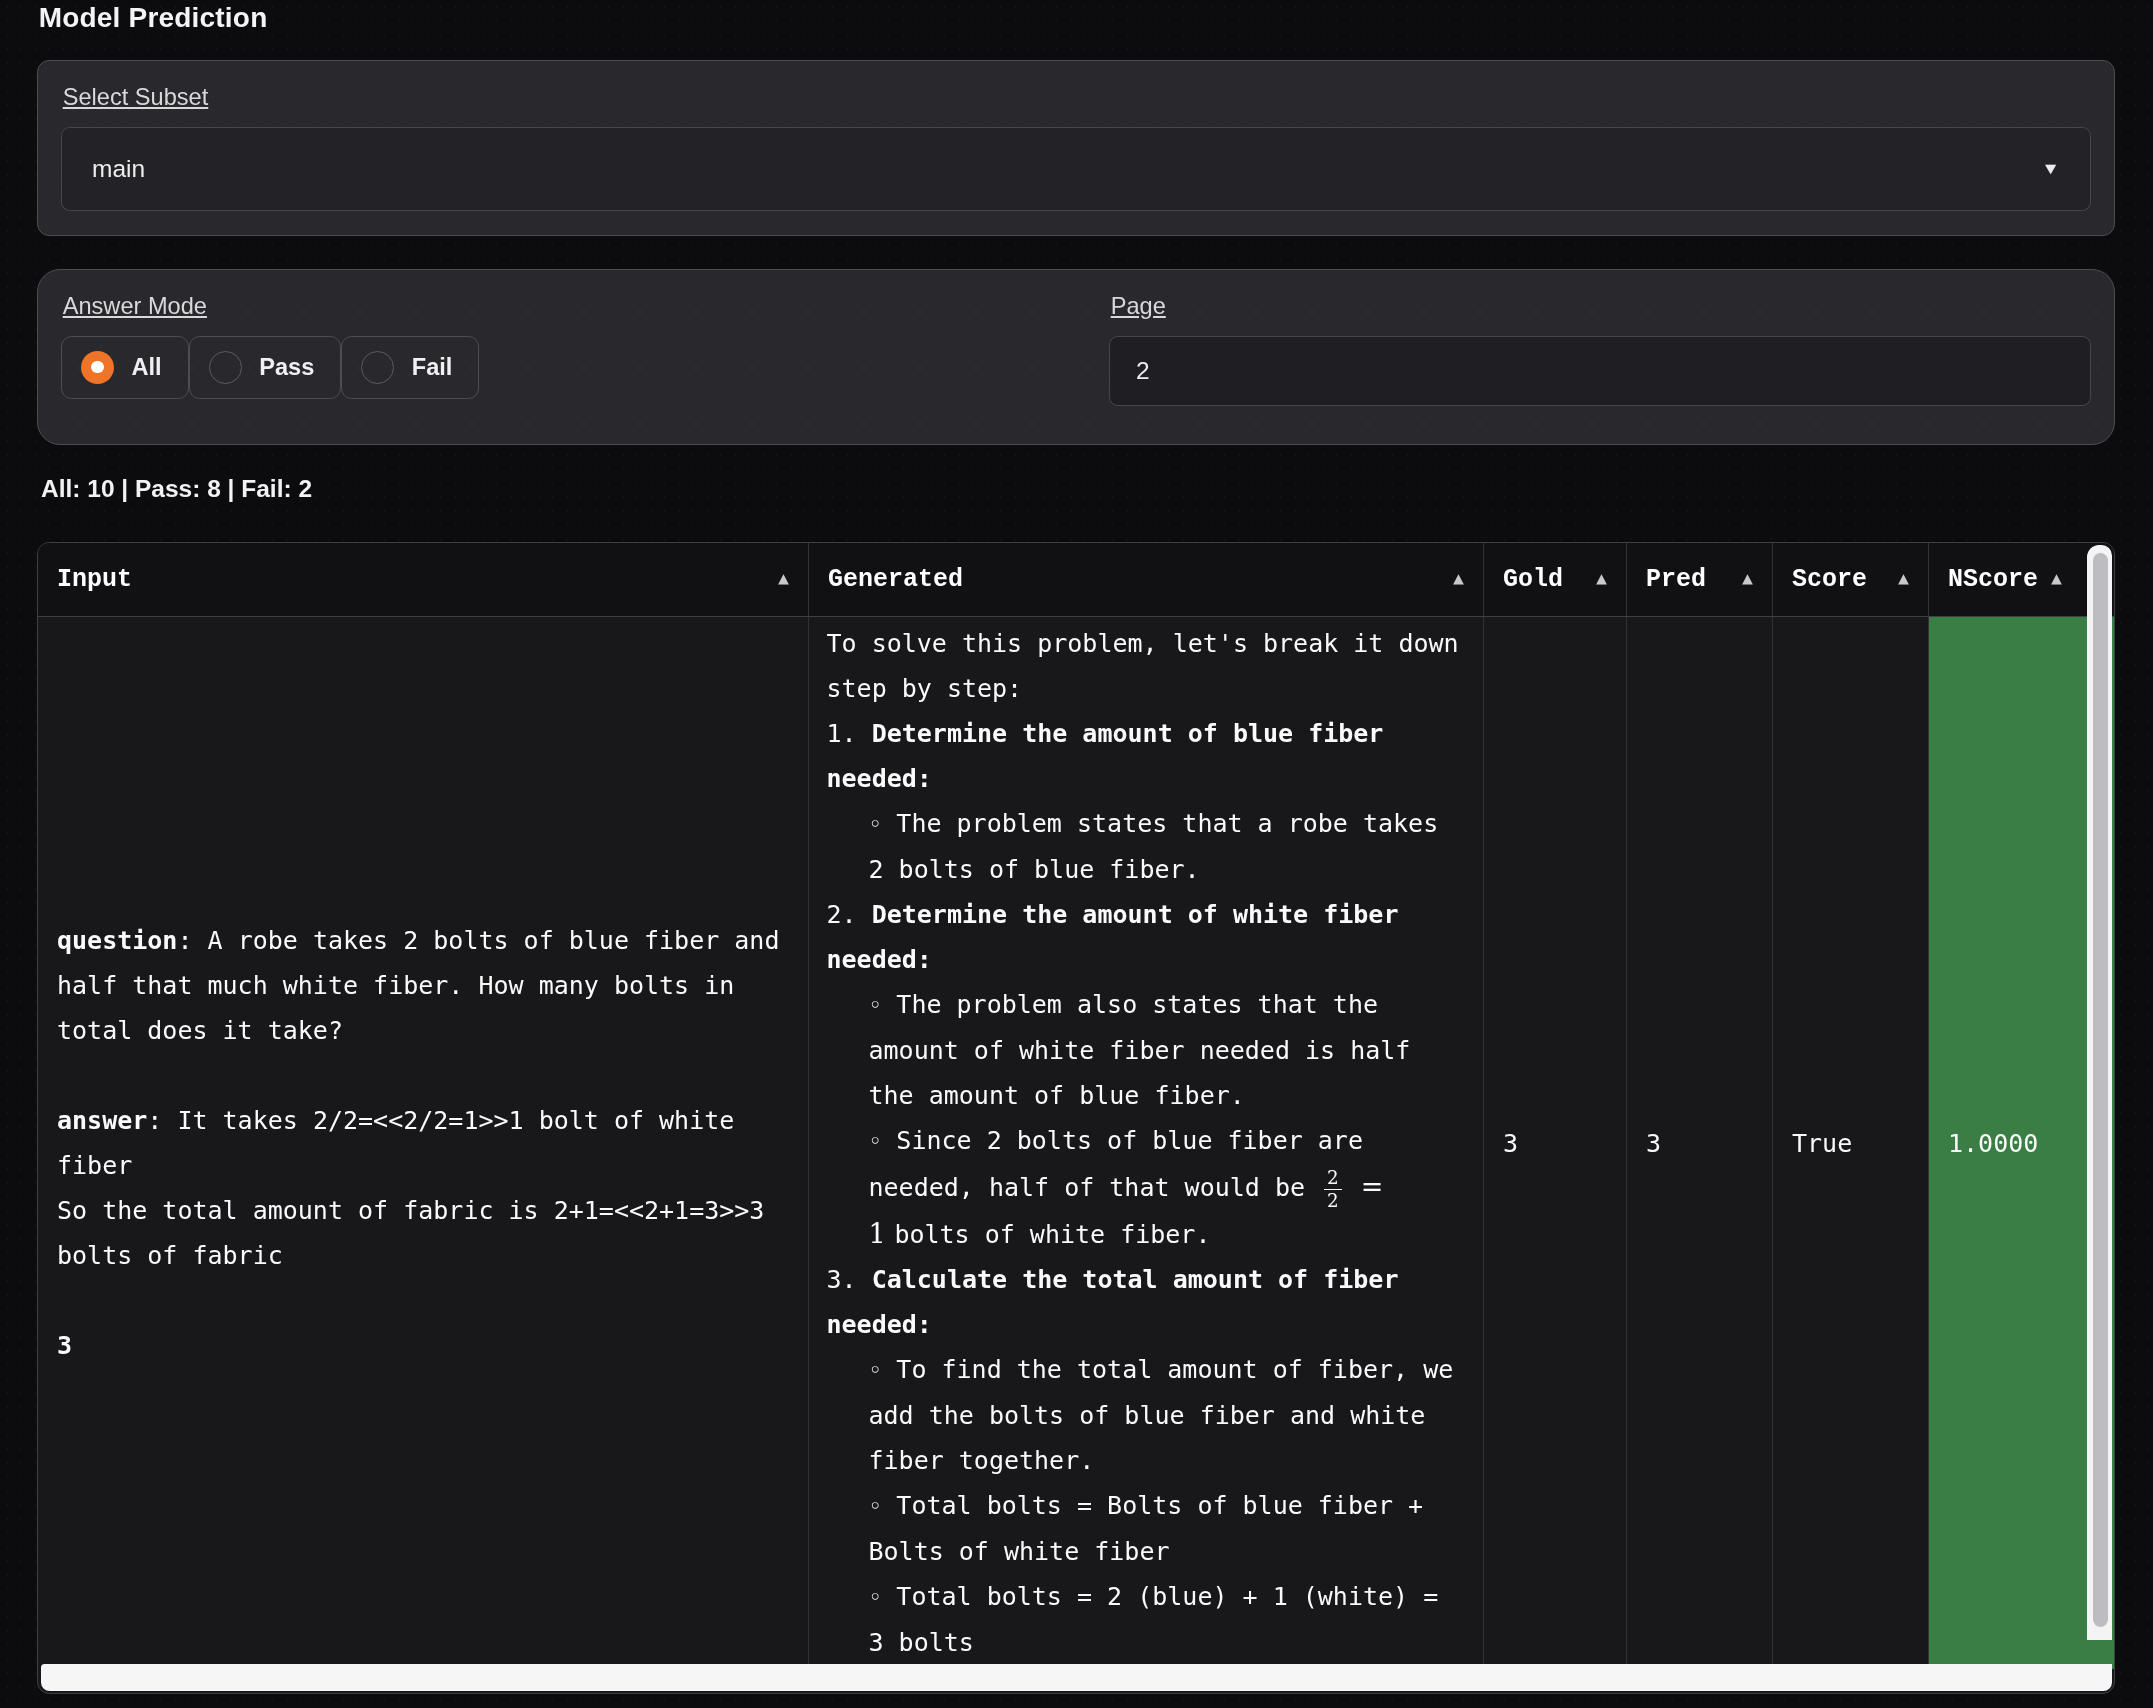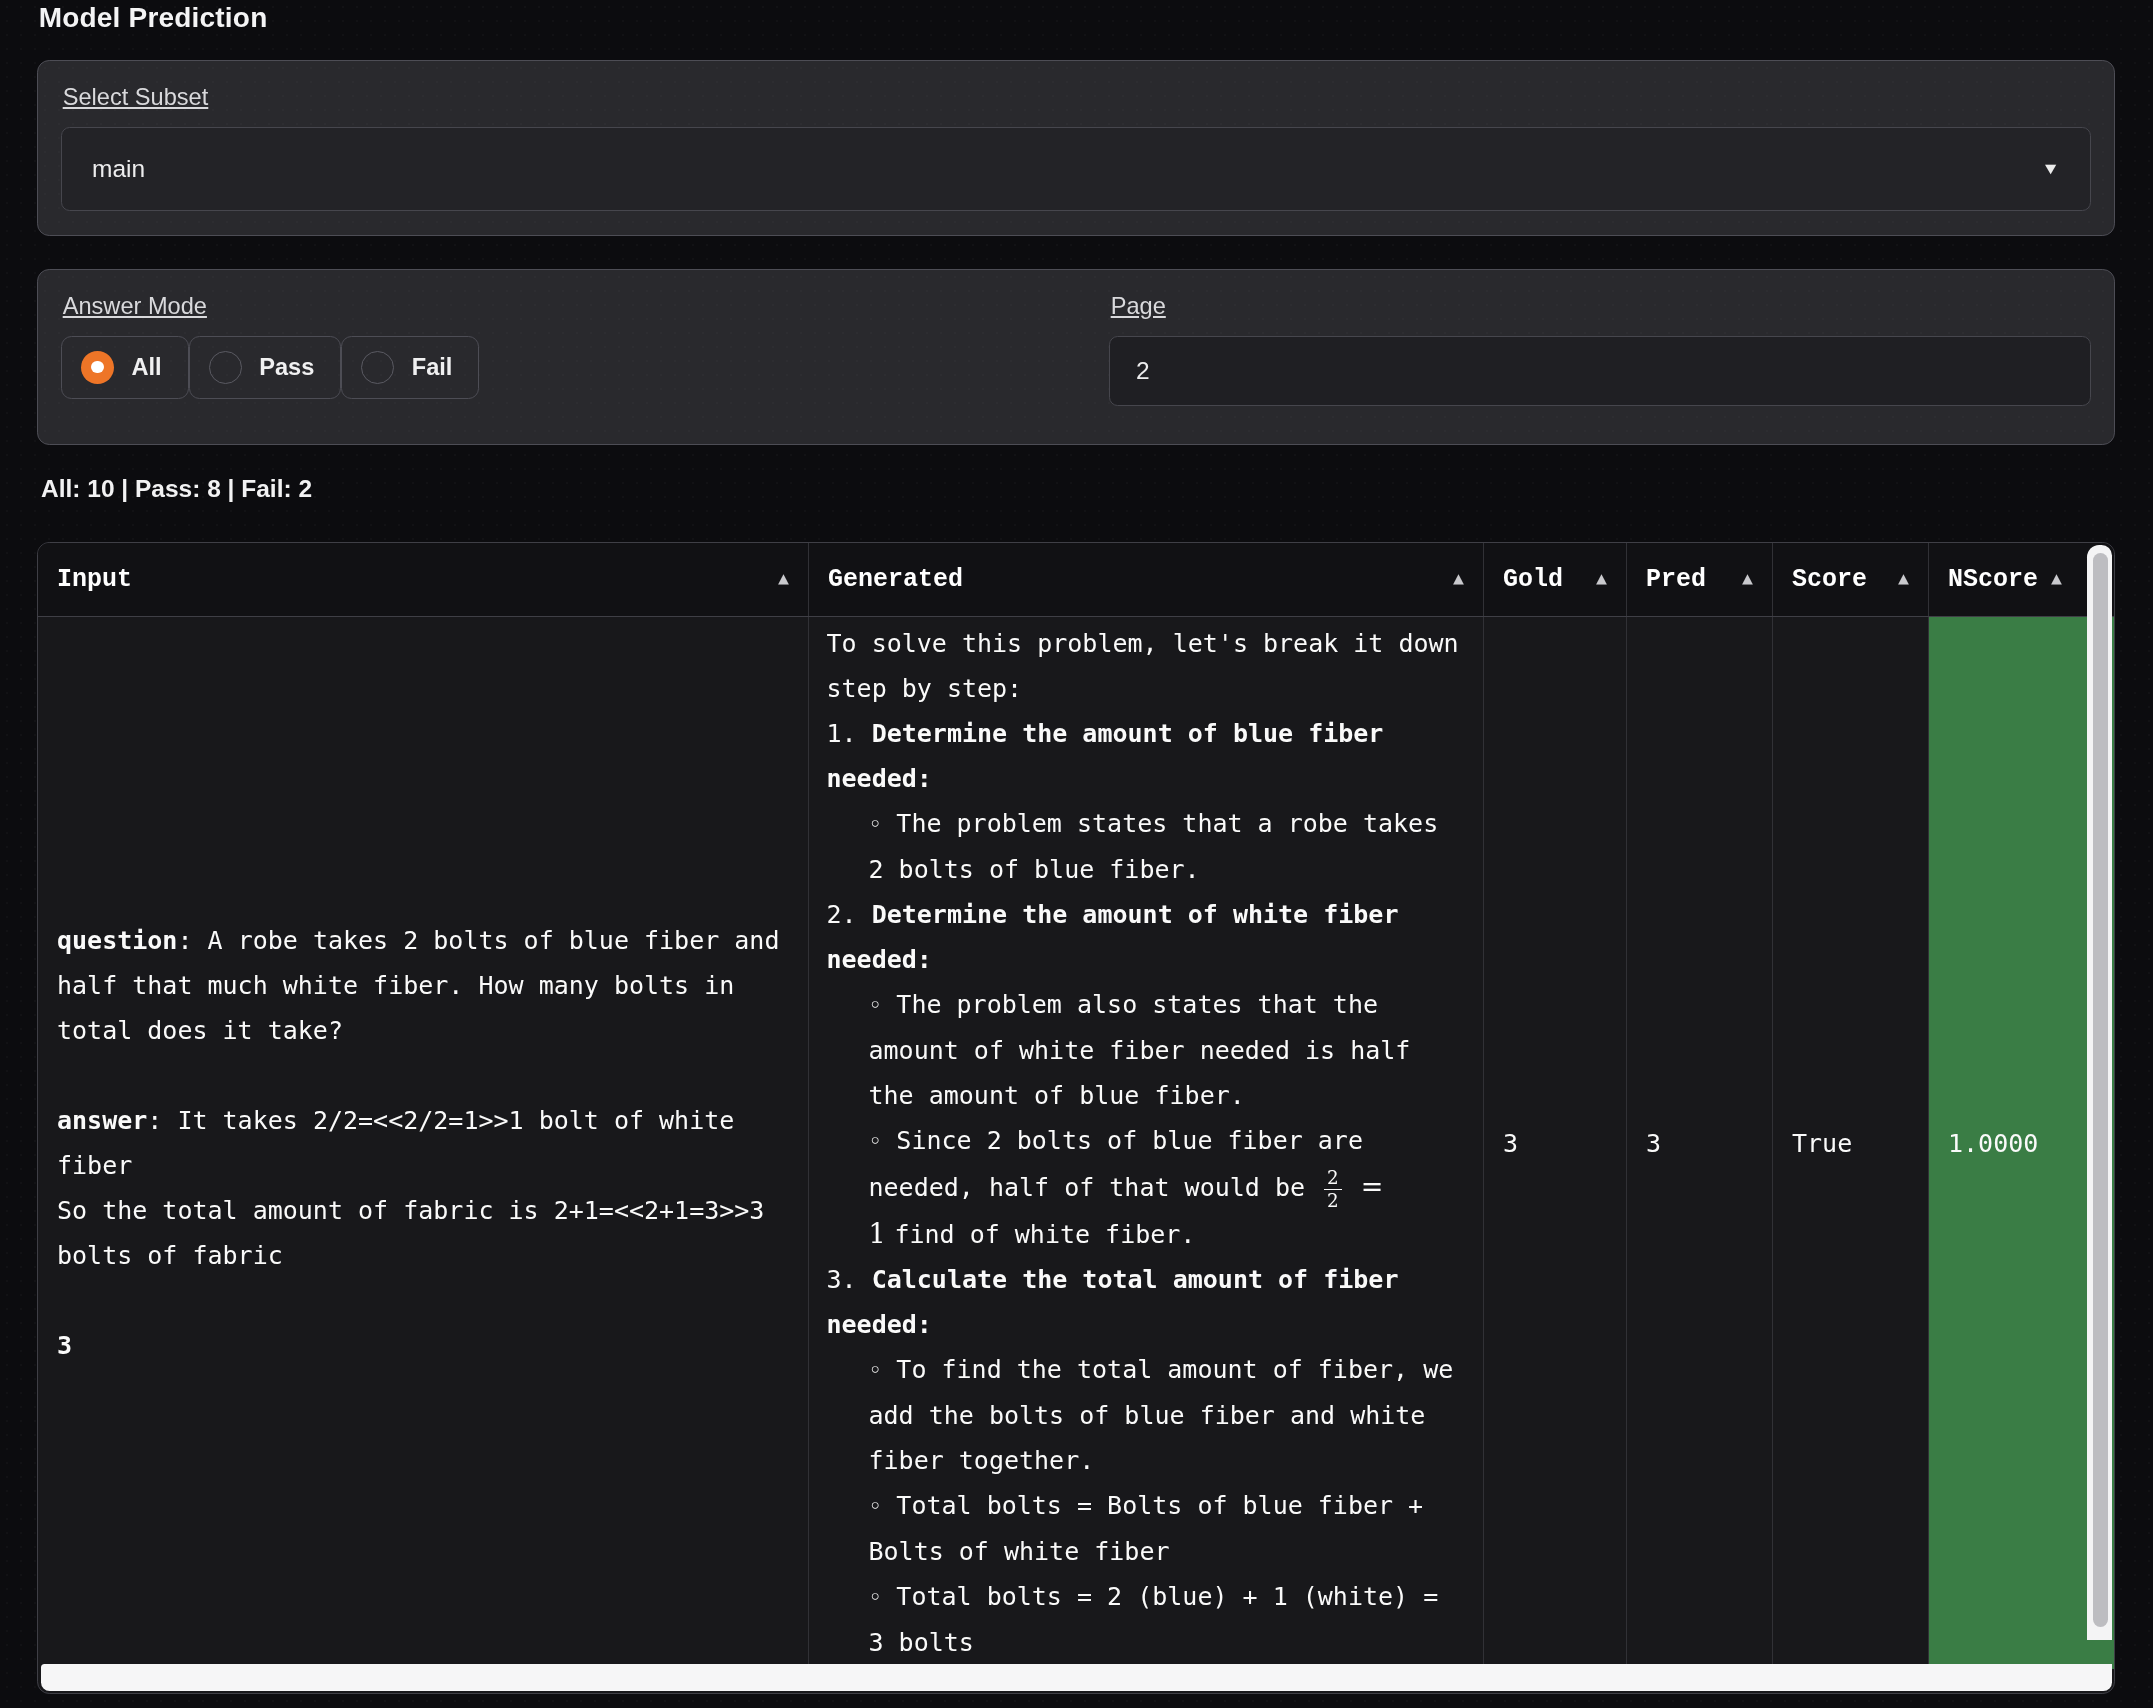--- a/index.html
+++ b/index.html
@@ -24,21 +24,21 @@
   .panel{
     position:absolute;left:0;width:2078px;
     background:#29292d;
     background-image:radial-gradient(rgba(255,255,255,0.02) 1.3px, transparent 1.3px);
     background-size:14px 14px;
     border:0.9px solid #4d4d55;
     border-radius:12.2px;
     box-sizing:border-box;
   }
   .panel-subset{top:60px;height:176px;padding:23px 23px;}
-  .panel-filter{top:269px;height:176px;padding:23px 23px;display:flex;}
+  .panel-filter{top:269px;height:176px;padding:23px 23px;display:flex;border-radius:23px;}
 
   .field-label{
     display:block;font-size:23.6px;color:#d9d9dc;font-weight:400;
     margin:0 0 15.7px 1.7px;
     text-decoration:underline;
   }
 
   .dropdown{
     height:84px;border:0.9px solid #46464d;border-radius:8.7px;
     background:#232327;
@@ -232,21 +232,21 @@
         <p class="gen-intro">To solve this problem, let's break it down step by step:</p>
 
         <p class="step-heading"><span class="step-num">1. </span><span class="step-title">Determine the amount of blue fiber needed:</span></p>
         <p class="bullet"><span class="bullet-mark">◦</span><span>The problem states that a robe takes 2 bolts of blue fiber.</span></p>
 
         <p class="step-heading"><span class="step-num">2. </span><span class="step-title">Determine the amount of white fiber needed:</span></p>
         <p class="bullet"><span class="bullet-mark">◦</span><span>The problem also states that the amount of white fiber needed is half the amount of blue fiber.</span></p>
         <p class="bullet"><span class="bullet-mark">◦</span><span>Since 2 bolts of blue fiber are needed, half of that would be </span><span class="frac">
               <span class="frac-num">2</span>
               <span class="frac-den">2</span>
-            </span> <span class="math-rhs">= 1</span><span>find of white fiber.</span></p>
+            </span> <span class="math-rhs">= 1</span><span>bolts of white fiber.</span></p>
 
         <p class="step-heading"><span class="step-num">3. </span><span class="step-title">Calculate the total amount of fiber needed:</span></p>
         <p class="bullet"><span class="bullet-mark">◦</span><span>To find the total amount of fiber, we add the bolts of blue fiber and white fiber together.</span></p>
         <p class="bullet"><span class="bullet-mark">◦</span><span>Total bolts = Bolts of blue fiber + Bolts of white fiber</span></p>
         <p class="bullet"><span class="bullet-mark">◦</span><span>Total bolts = 2 (blue) + 1 (white) = 3 bolts</span></p>
       </div>
 
       <div class="td td-small">
           <span>3</span>
         </div>

